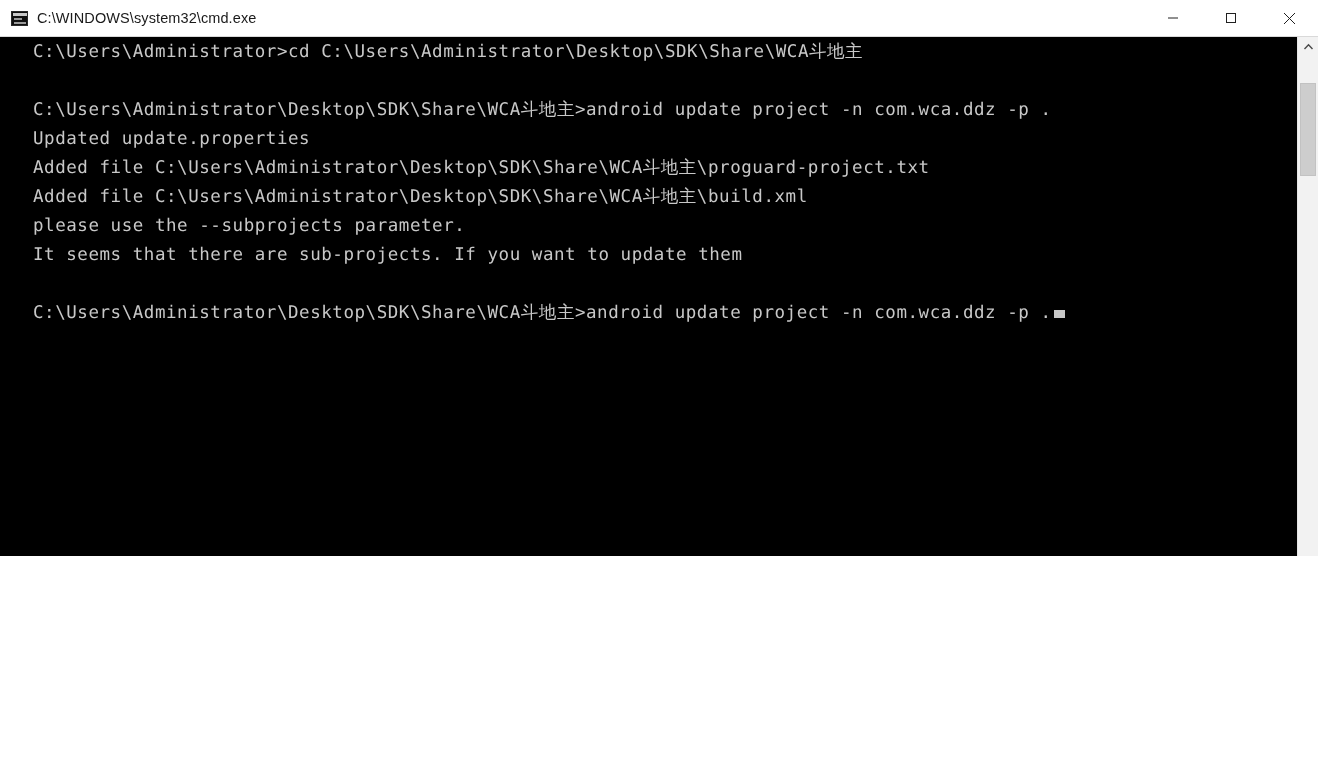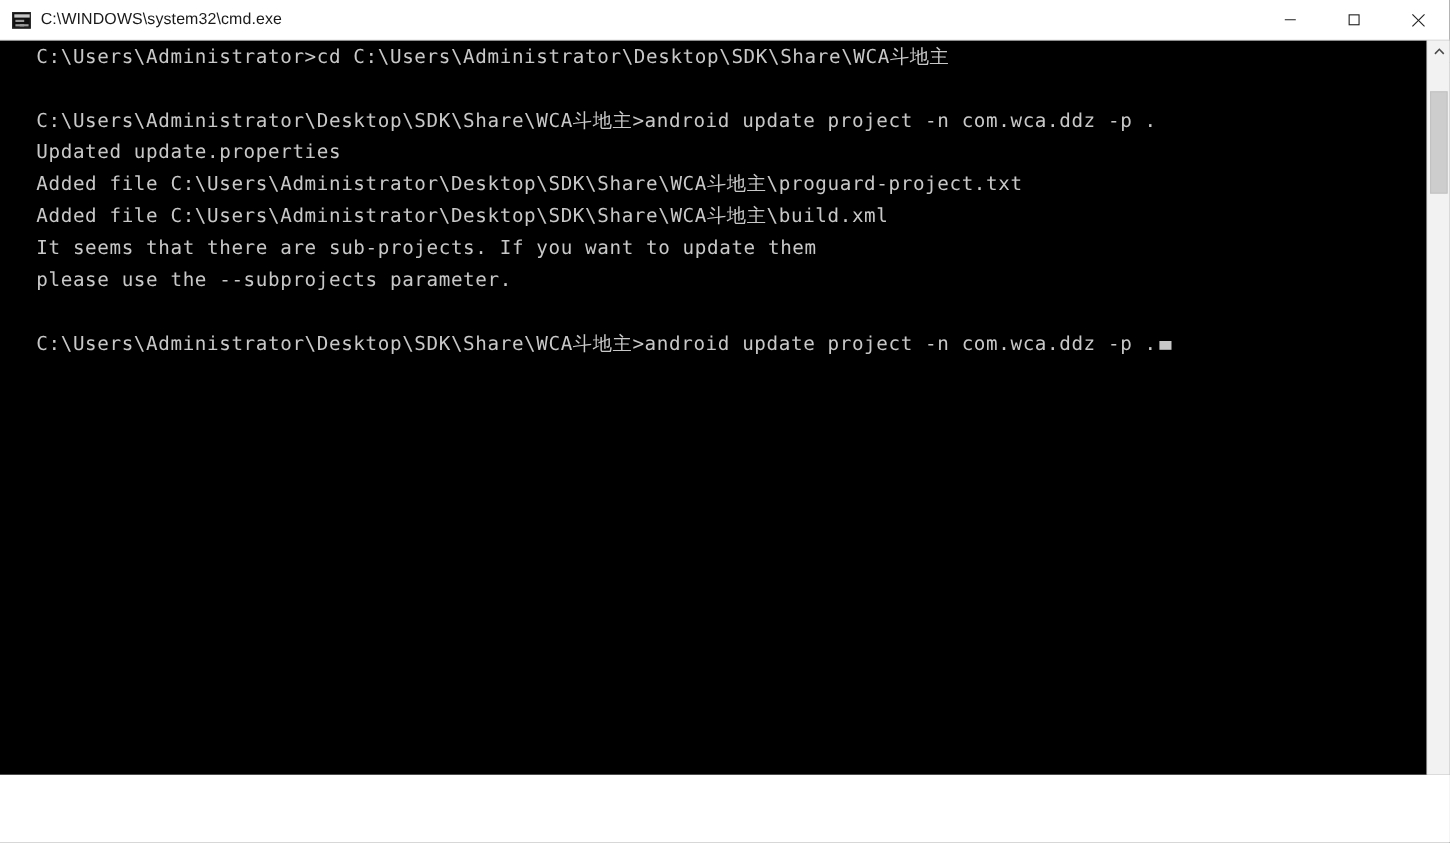--- a/index.html
+++ b/index.html
@@ -11,21 +11,21 @@
   body {
     width: 1318px;
     height: 766px;
     overflow: hidden;
     font-family: "Liberation Sans", sans-serif;
   }
 
   .window {
     position: relative;
     width: 1318px;
-    height: 704px;
+    height: 556px;
     background: #000000;
     overflow: hidden;
   }
 
   
   .titlebar {
     position: absolute;
     left: 0; top: 0;
     width: 1318px;
     height: 37px;
@@ -215,22 +215,22 @@
   </div>
 
   <div class="console">
     <div class="console-lines">
       <div class="cline">C:\Users\Administrator&gt;cd C:\Users\Administrator\Desktop\SDK\Share\WCA斗地主</div>
       <div class="cline blank"></div>
       <div class="cline">C:\Users\Administrator\Desktop\SDK\Share\WCA斗地主&gt;android update project -n com.wca.ddz -p .</div>
       <div class="cline">Updated update.properties</div>
       <div class="cline">Added file C:\Users\Administrator\Desktop\SDK\Share\WCA斗地主\proguard-project.txt</div>
       <div class="cline">Added file C:\Users\Administrator\Desktop\SDK\Share\WCA斗地主\build.xml</div>
+      <div class="cline">please use the --subprojects parameter.</div>
       <div class="cline">It seems that there are sub-projects. If you want to update them</div>
-      <div class="cline">please use the --subprojects parameter.</div>
       <div class="cline blank"></div>
       <div class="cline"><span>C:\Users\Administrator\Desktop\SDK\Share\WCA斗地主&gt;android update project -n com.wca.ddz -p .</span><span class="cursor"></span></div>
     </div>
 
     <div class="ime-line">搜狗拼音输入法 全 ：</div>
   </div>
 
   <div class="scrollbar">
     <div class="sb-arrow up">
       <svg width="11" height="8" viewBox="0 0 11 8">

